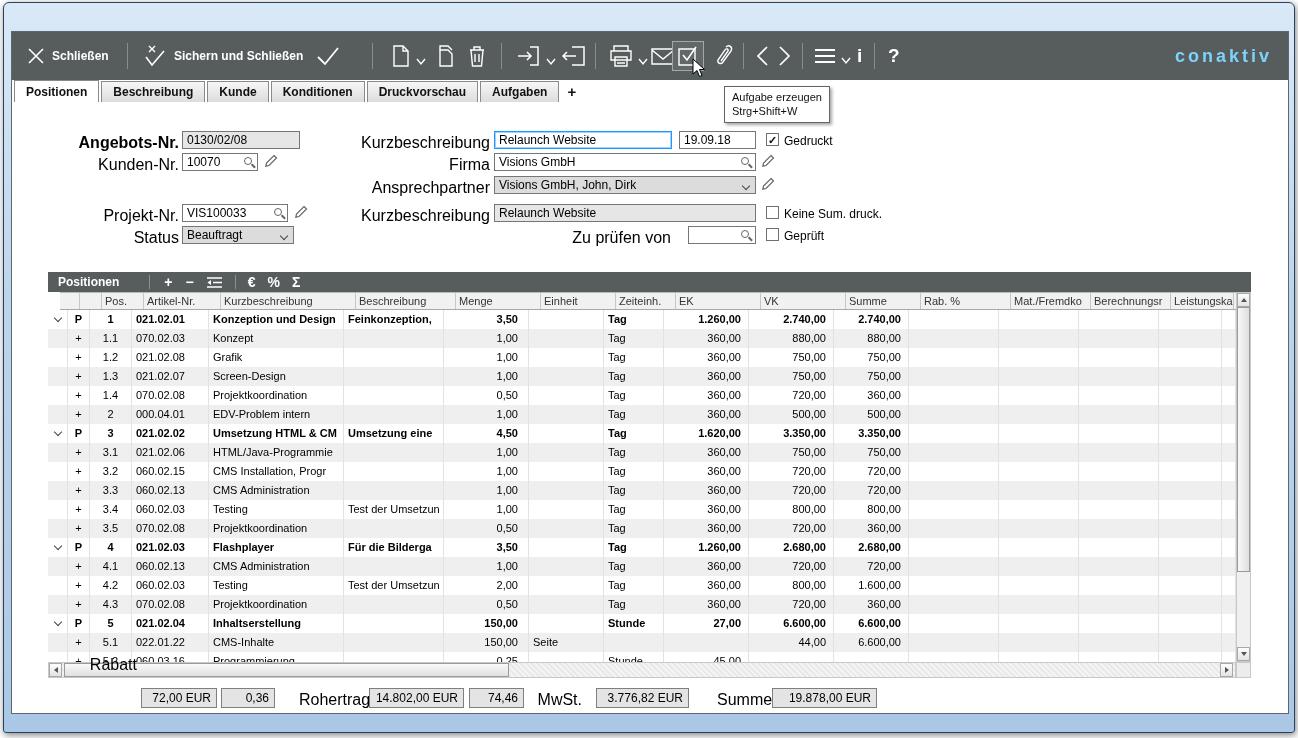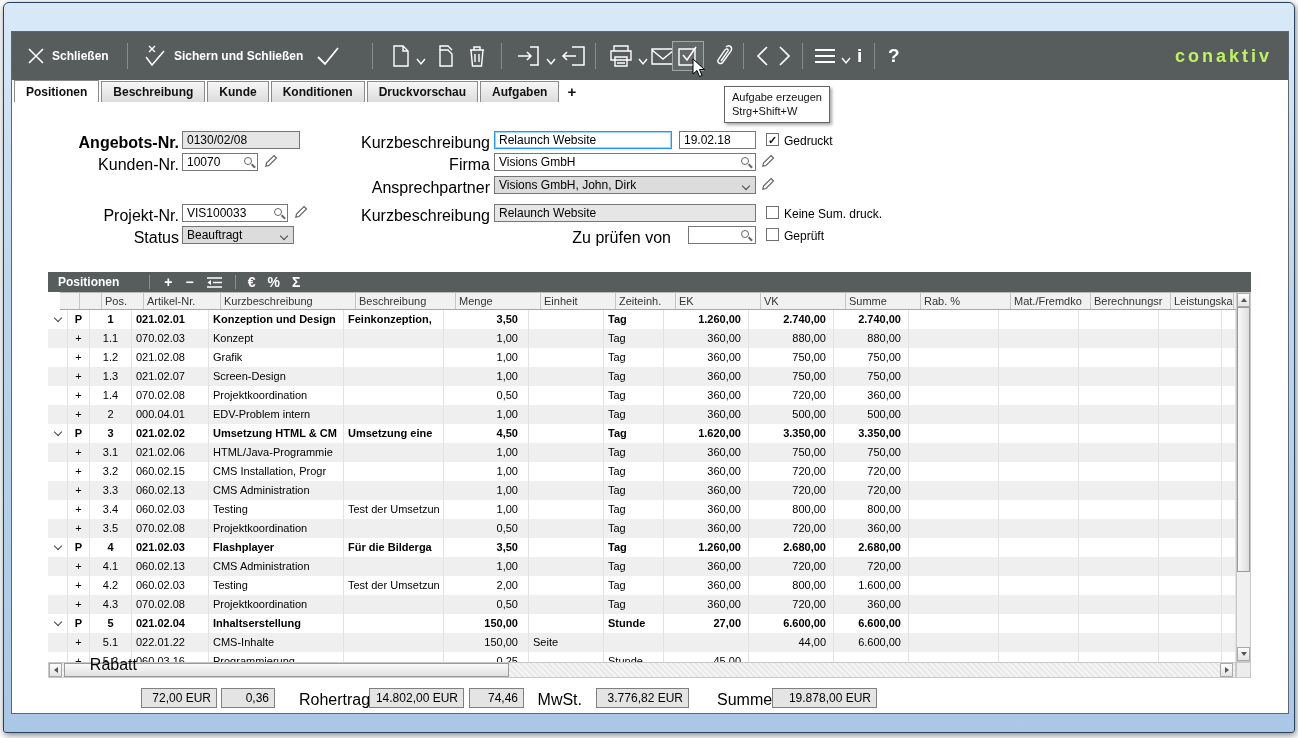--- a/index.html
+++ b/index.html
@@ -26,21 +26,21 @@
   
   .content{position:absolute;left:7px;top:28px;width:1278px;height:683px;background:#fff;
     border:1px solid #5d6770;overflow:hidden;}
   
   .toolbar{position:absolute;left:0;top:0;width:100%;height:48px;background:#575c5c;}
   .toolbar .abs{position:absolute;top:0;height:48px;display:flex;align-items:center;color:#fff;}
   .tsep{position:absolute;top:11px;width:1px;height:26px;background:#868d8d;}
   .tlabel{font-size:12px;font-weight:bold;color:#fff;white-space:nowrap;text-align:right;}
   .tglyph{font-size:19px;color:#fff;font-weight:bold;}
   .logo{position:absolute;right:16px;top:0;height:48px;display:flex;align-items:center;
-    color:#bef264;font-size:18px;letter-spacing:3px;font-weight:bold;}
+    color:#7dd3fc;font-size:18px;letter-spacing:3px;font-weight:bold;}
   
   .tabbar{position:absolute;left:2px;top:48px;height:22px;display:flex;align-items:flex-end;}
   .tab{height:21px;padding:0 11px;margin-right:2px;display:flex;align-items:center;
     font-size:12px;font-weight:bold;color:#111;border:1px solid #8a8a8a;border-bottom:none;
     background:linear-gradient(180deg,#f7f7f7,#dcdcdc);}
   .tab.active{background:#fff;position:relative;z-index:2;height:22px;}
   .tab.plus{border:none;background:none;font-size:15px;padding:0 6px;}
   
   .flabel{position:absolute;font-size:16px;color:#000;text-align:right;white-space:nowrap;}
   .bold{font-weight:bold;}
@@ -246,21 +246,21 @@
       <span class="mag" style="left:261px;top:175px"></span>
       <svg class="pencil" style="left:282px;top:173px" viewBox="0 0 14 14">
           <path d="M10 1.5 L12.5 4 L5 11.5 L1.8 12.2 L2.5 9 Z" fill="none" stroke="#666" stroke-width="1.2"></path>
         </svg>
 
       <div class="flabel" style="left:20px;top:197px;width:147px">Status</div>
       <div class="finput dd" style="left:170px;top:194px;width:112px"><span>Beauftragt</span><span class="ddchev"></span></div>
 
       <div class="flabel" style="left:330px;top:102px;width:148px">Kurzbeschreibung</div>
       <div class="finput focus" style="left:482px;top:99px;width:178px">Relaunch Website</div>
-      <div class="finput" style="left:667px;top:99px;width:77px">19.02.18</div>
+      <div class="finput" style="left:667px;top:99px;width:77px">19.09.18</div>
       <span class="cb checked" style="left:754px;top:101px"></span>
       <span class="cblabel" style="left:772px;top:102px">Gedruckt</span>
 
       <div class="flabel" style="left:330px;top:124px;width:148px">Firma</div>
       <div class="finput" style="left:482px;top:121px;width:262px">Visions GmbH</div>
       <span class="mag" style="left:728px;top:124px"></span>
       <svg class="pencil" style="left:749px;top:122px" viewBox="0 0 14 14">
           <path d="M10 1.5 L12.5 4 L5 11.5 L1.8 12.2 L2.5 9 Z" fill="none" stroke="#666" stroke-width="1.2"></path>
         </svg>
 

